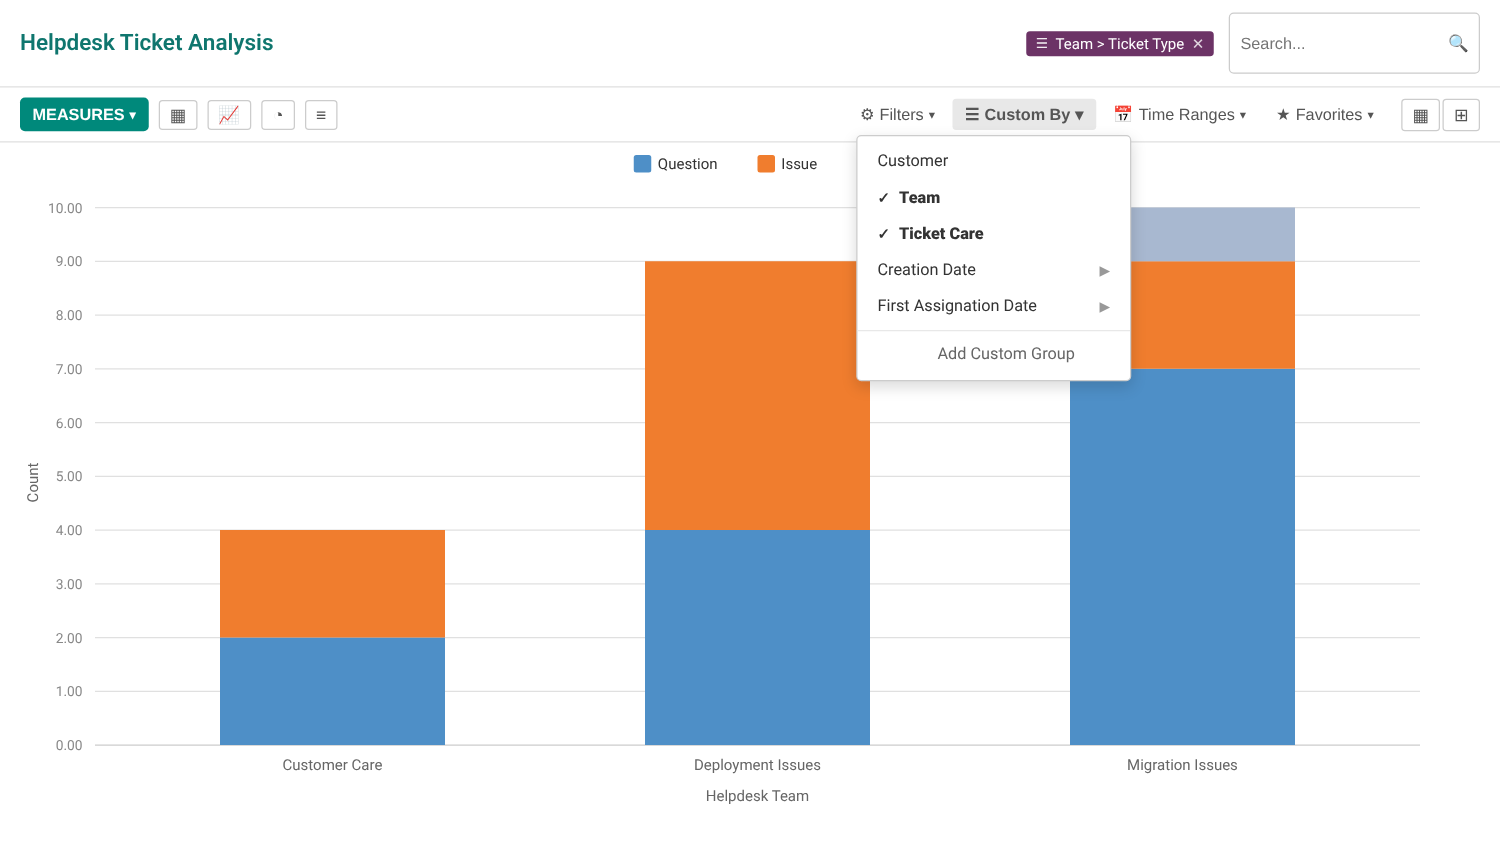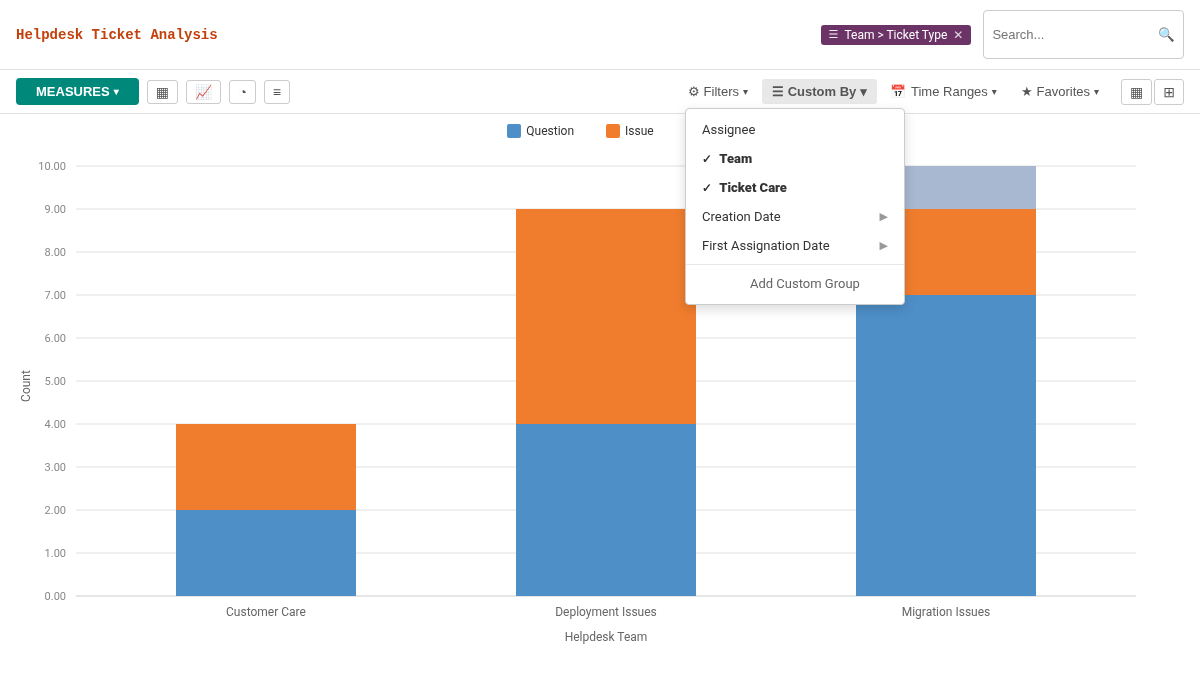--- a/index.html
+++ b/index.html
@@ -1,33 +1,33 @@
 <!DOCTYPE html>
 <html><head>
   <meta charset="utf-8">
   <style>
     * { box-sizing: border-box; margin: 0; padding: 0; }
     body { font-family: -apple-system, BlinkMacSystemFont, 'Segoe UI', Roboto, sans-serif; font-size: 13px; color: #333; background: #fff; width: 1200px; height: 687px; overflow: hidden; }
 
     
     .header { display: flex; align-items: center; padding: 10px 16px; border-bottom: 1px solid #e0e0e0; gap: 12px; }
-    .page-title { font-size: 14px; font-weight: 600; color: #c2410c; flex-shrink: 0; font-family: Liberation Mono, monospace; }
+    .page-title { font-size: 18px; font-weight: 600; color: #0f766e; flex-shrink: 0; }
     .header-spacer { flex: 1; }
     .search-container { display: flex; align-items: center; border: 1px solid #ccc; border-radius: 4px; padding: 16px 8px; gap: 6px; min-width: 200px; }
     .search-input { border: none; outline: none; font-size: 13px; color: #666; background: transparent; width: 160px; }
     .search-icon-btn { background: none; border: none; cursor: pointer; color: #555; }
 
     
     .breadcrumb-tag { display: flex; align-items: center; background: #6c3366; color: #fff; border-radius: 3px; padding: 3px 8px; font-size: 12px; gap: 6px; }
     .breadcrumb-tag .tag-icon { font-size: 11px; opacity: 0.9; }
     .breadcrumb-tag .close-btn { cursor: pointer; opacity: 0.8; font-size: 12px; }
 
     
     .toolbar { display: flex; align-items: center; padding: 8px 16px; border-bottom: 1px solid #e0e0e0; gap: 8px; }
-    .measures-btn { background: #00897b; color: #fff; border: none; border-radius: 4px; padding: 6px 20px; font-size: 13px; font-weight: 600; cursor: pointer; display: flex; align-items: center; gap: 4px; }
+    .measures-btn { background: #00897b; color: #fff; border: none; border-radius: 4px; padding: 6px 10px; font-size: 13px; font-weight: 600; cursor: pointer; display: flex; align-items: center; gap: 4px; }
     .measures-btn .arrow { font-size: 10px; }
     .icon-btn { background: none; border: 1px solid #ccc; border-radius: 3px; padding: 4px 8px; cursor: pointer; color: #555; font-size: 14px; line-height: 1; }
     .toolbar-spacer { flex: 1; }
     .toolbar-right { display: flex; align-items: center; gap: 4px; }
     .filter-btn { background: none; border: none; color: #555; cursor: pointer; font-size: 13px; padding: 5px 10px; display: flex; align-items: center; gap: 4px; }
     .filter-btn .arrow { font-size: 10px; }
     .group-by-btn { background: none; border: none; color: #555; cursor: pointer; font-size: 13px; padding: 5px 10px; display: flex; align-items: center; gap: 4px; font-weight: 600; background: #e8e8e8; border-radius: 3px; }
     .view-btns { display: flex; gap: 2px; margin-left: 8px; }
     .view-btn { background: none; border: 1px solid #ccc; border-radius: 3px; padding: 4px 8px; cursor: pointer; color: #555; font-size: 14px; }
 
@@ -181,21 +181,21 @@
         <text x="930" y="470" text-anchor="middle" font-size="12" fill="#666">Migration Issues</text>
       </g>
 
       <text x="590" y="495" text-anchor="middle" font-size="12" fill="#666">Helpdesk Team</text>
     </svg>
   </div>
 </div>
 
 <div class="dropdown-overlay">
   <div class="dropdown-item">
-    <span>Assignee</span>
+    <span>Customer</span>
   </div>
   <div class="dropdown-item checked">
     <span><span class="check">✓</span> <strong>Team</strong></span>
   </div>
   <div class="dropdown-item checked">
     <span><span class="check">✓</span> <strong>Ticket Care</strong></span>
   </div>
   <div class="dropdown-item">
     <span>Creation Date</span>
     <span class="arrow-right">▶</span>

